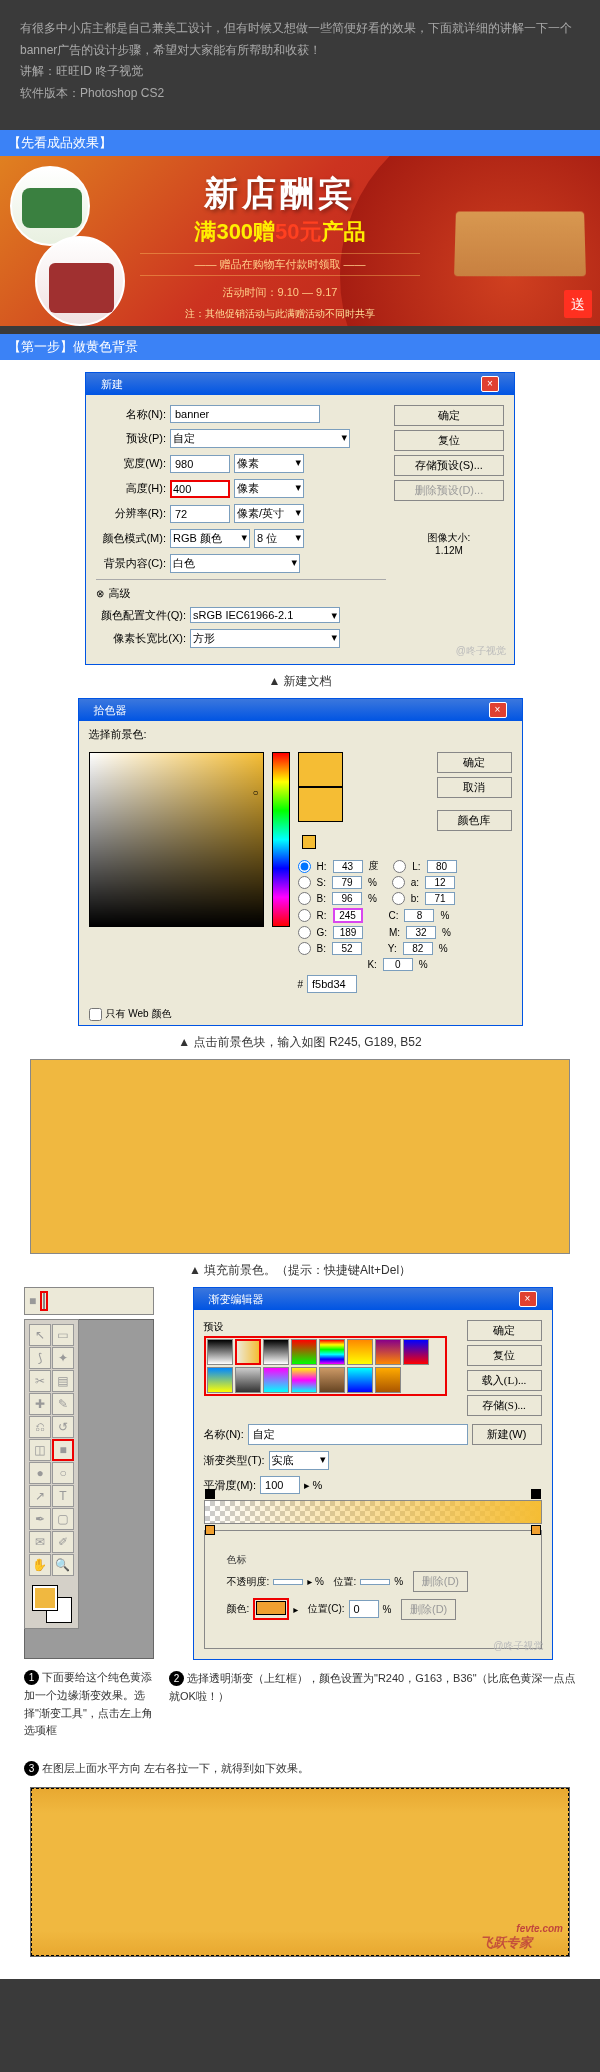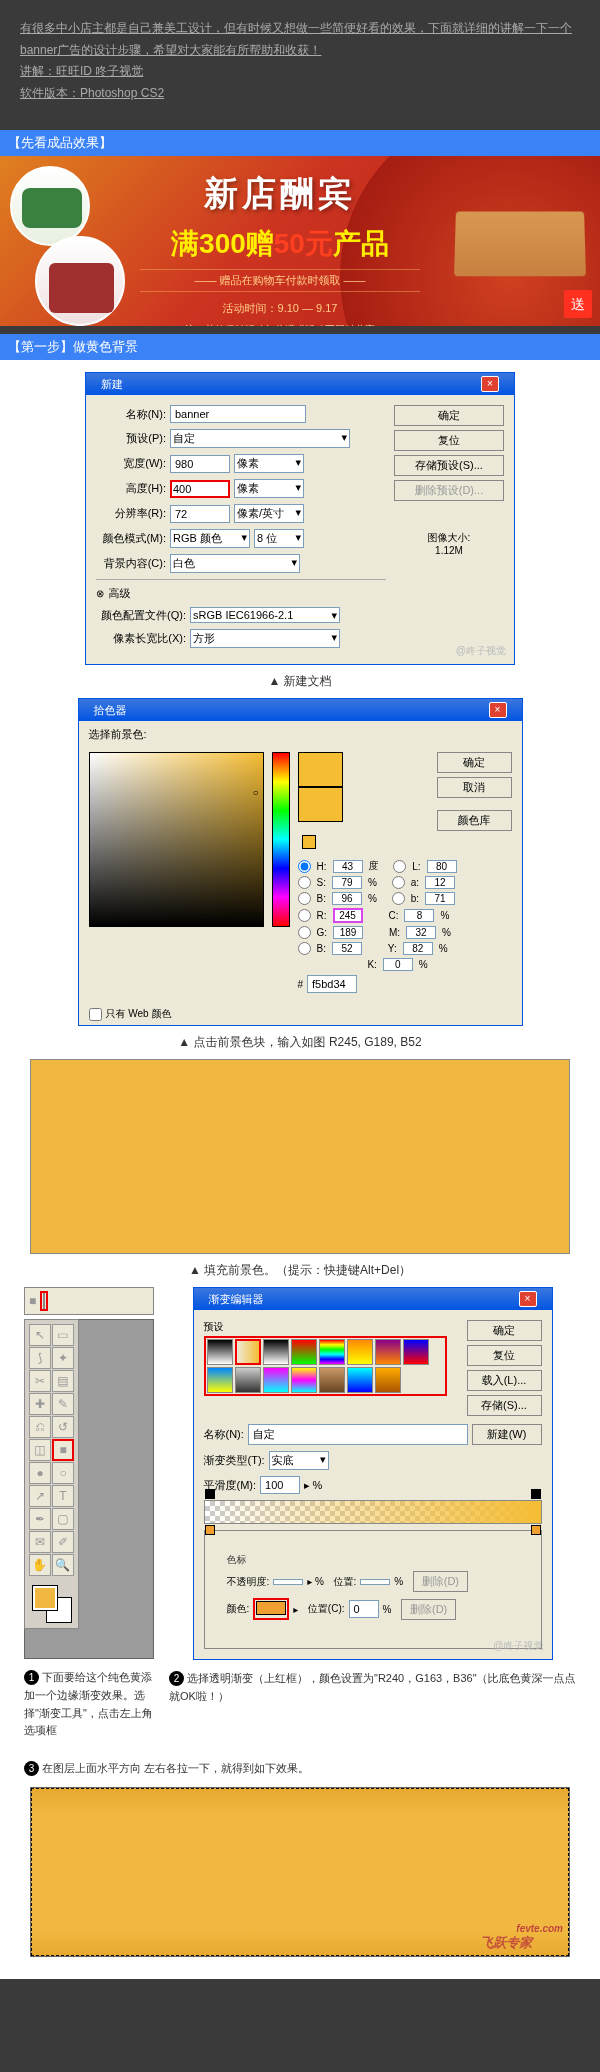--- a/index.html
+++ b/index.html
@@ -1,24 +1,24 @@
 <!DOCTYPE html>
 <html><head>
 <meta charset="utf-8">
 <style>
 * { margin: 0; padding: 0; box-sizing: border-box; }
 body { width: 600px; background: #3a3a3a; font-family: "Microsoft YaHei", SimSun, sans-serif; font-size: 12px; color: #999; }
 .intro { padding: 18px 20px; line-height: 1.8; }
-.intro p { color: #aaa; text-decoration: underline; }
+.intro p { color: #aaa; }
 .section-title { background: #3b82f6; color: #fff; padding: 4px 8px; font-size: 13px; width: 100%; margin-top: 8px; }
 .banner-preview { width: 100%; height: 170px; background: linear-gradient(135deg, #e08020 0%, #cc3320 45%, #b02015 100%); position: relative; overflow: hidden; }
 .banner-preview::before { content: ""; position: absolute; width: 340px; height: 340px; border-radius: 50%; background: radial-gradient(circle, #d04020 0%, #a01810 80%); right: -80px; top: -50px; }
 .banner-content { position: absolute; left: 140px; top: 15px; z-index: 2; text-align: center; width: 280px; }
 .banner-title { font-size: 34px; font-weight: bold; color: #fff; text-shadow: 2px 2px 4px rgba(0,0,0,0.4); letter-spacing: 4px; }
-.banner-sub { font-size: 28px; color: #ffee00; font-weight: bold; margin-top: 8px; }
+.banner-sub { font-size: 22px; color: #ffee00; font-weight: bold; margin-top: 0; }
 .banner-sub .red { color: #ff4020; }
 .banner-info { color: #ffcc88; font-size: 11px; margin-top: 6px; border-top: 1px solid rgba(255,200,100,0.4); border-bottom: 1px solid rgba(255,200,100,0.4); padding: 3px 0; }
 .banner-note { color: #ffdd99; font-size: 10px; margin-top: 4px; }
 .product-circle { position: absolute; border-radius: 50%; background: #fff; border: 2px solid #fff; }
 .pc1 { width: 80px; height: 80px; left: 10px; top: 10px; background: linear-gradient(#fff, #e8f0e0); }
 .pc1::after { content: ""; position: absolute; width: 60px; height: 40px; background: #3a8040; border-radius: 8px; top: 20px; left: 10px; }
 .pc2 { width: 90px; height: 90px; left: 35px; top: 80px; background: linear-gradient(#fff, #f0e0e0); }
 .pc2::after { content: ""; position: absolute; width: 65px; height: 50px; background: #a03030; border-radius: 6px; top: 25px; left: 12px; }
 .wallet { position: absolute; right: 15px; top: 55px; width: 130px; height: 65px; background: linear-gradient(#d89850, #c88040); border-radius: 4px; transform: perspective(200px) rotateX(5deg); z-index: 2; }
 .gift-tag { position: absolute; right: 8px; bottom: 8px; width: 28px; height: 28px; background: #ff3020; color: #fff; text-align: center; line-height: 28px; font-size: 14px; border-radius: 2px; z-index: 3; }
@@ -133,21 +133,21 @@
 
   <div class="dialog new-dialog">
     <div class="dialog-title">
       <span>新建</span>
       <span class="close-x">×</span>
     </div>
     <div class="dialog-body" style="overflow:hidden; position:relative;">
       <div class="new-left">
         <div class="form-row">
             <span class="form-label">名称(N):</span>
-            <span class="input" style="width:136px">banner</span>
+            <span class="input" style="width:150px">banner</span>
           </div>
         <div class="form-row">
             <span class="form-label">预设(P):</span>
             <span class="select" style="width:180px">自定</span>
           </div>
         <div class="form-row">
             <span class="form-label">宽度(W):</span>
             <span class="input" style="width:60px">980</span>
             <span class="select" style="width:70px">像素</span>
           </div>
@@ -286,21 +286,21 @@
       <div class="step-desc"><span class="step-num">1</span><span>下面要给这个纯色黄添加一个边缘渐变效果。选择"渐变工具"，点击左上角选项框</span></div>
     </div>
 
     <div style="flex:1">
       <div class="dialog grad-dialog">
         <div class="dialog-title">
           <span>渐变编辑器</span>
           <span class="close-x">×</span>
         </div>
         <div class="dialog-body" style="position:relative;">
-          <div style="display:flex; gap:20px;">
+          <div style="display:flex; gap:20px;font-family:Liberation Serif, serif;">
             <div style="flex:1">
               <div style="font-size:10px;margin-bottom:2px;">预设</div>
               <div class="grad-presets red-box">
                 <div class="preset-grid">
                   <div class="preset-sw" style="background:linear-gradient(#000,#fff)"></div>
                   <div class="preset-sw red-box" style="background:linear-gradient(to right, transparent,#f5bd34)"></div>
                   <div class="preset-sw" style="background:linear-gradient(#000,#fff)"></div>
                   <div class="preset-sw" style="background:linear-gradient(#f00,#0f0)"></div>
                   <div class="preset-sw" style="background:linear-gradient(#f00,#ff0,#0f0,#0ff,#00f,#f0f)"></div>
                   <div class="preset-sw" style="background:linear-gradient(#f80,#ff0)"></div>

